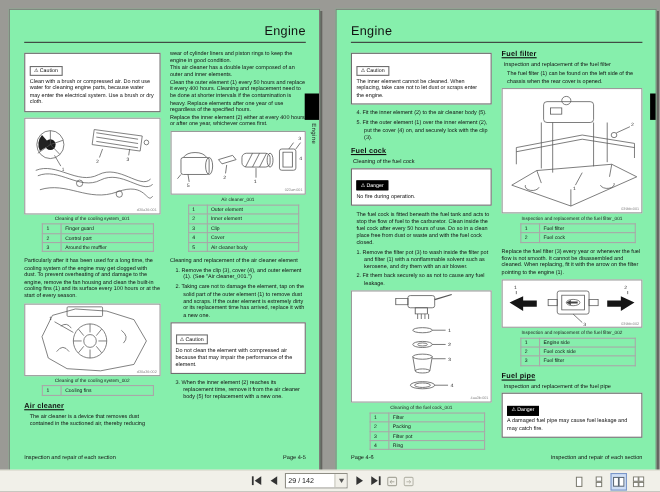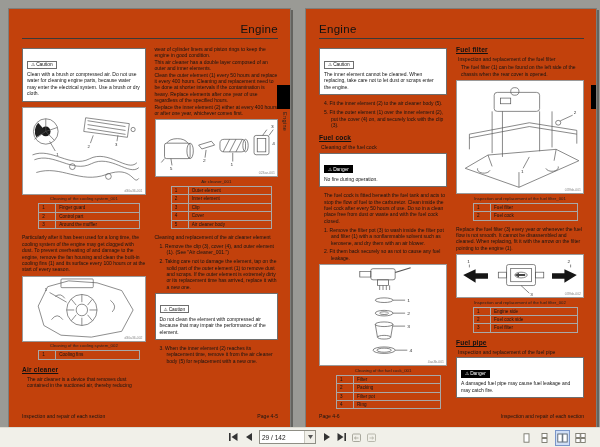--- a/index.html
+++ b/index.html
@@ -2,21 +2,21 @@
 <html><head>
 <meta charset="utf-8">
 <style>
   html,body{margin:0;padding:0;}
   body{
     width:600px;height:447px;position:relative;overflow:hidden;
     background:#9a9a95;
     font-family:"Liberation Sans","DejaVu Sans",sans-serif;
     -webkit-font-smoothing:antialiased;
   }
-  .page{position:absolute;top:8px;height:419px;background:#c2410c;
+  .page{position:absolute;top:8px;height:419px;background:#86efac;
     border:1px solid #7e7e7a;box-shadow:2px 2px 0 rgba(45,45,42,.5);}
   #left-page{left:8px;width:281px;}
   #right-page{left:305px;width:290px;}
   .page-inner{position:absolute;left:0;top:0;right:0;bottom:0;padding:14px 12px 0 13px;}
 
   .pg-header{font-size:11.5px;color:#111;letter-spacing:.3px;
     border-bottom:1px solid #3a3a3a;padding-bottom:3px;margin-bottom:7px;}
   .hdr-right{text-align:right;}
   .hdr-left{text-align:left;}
 

